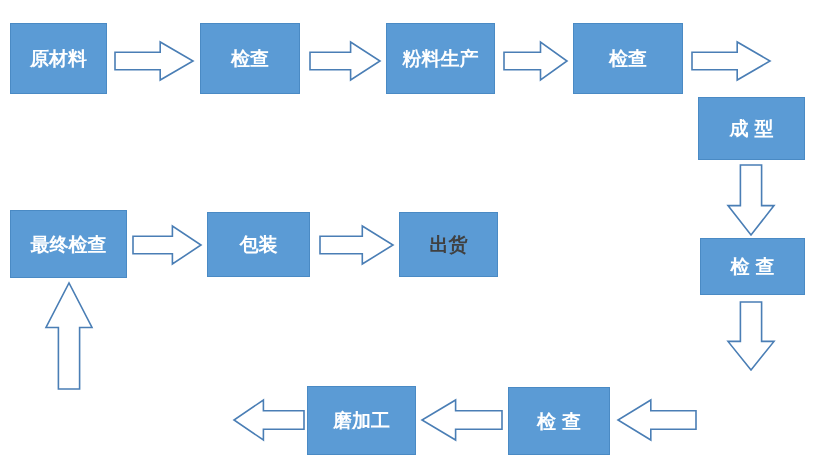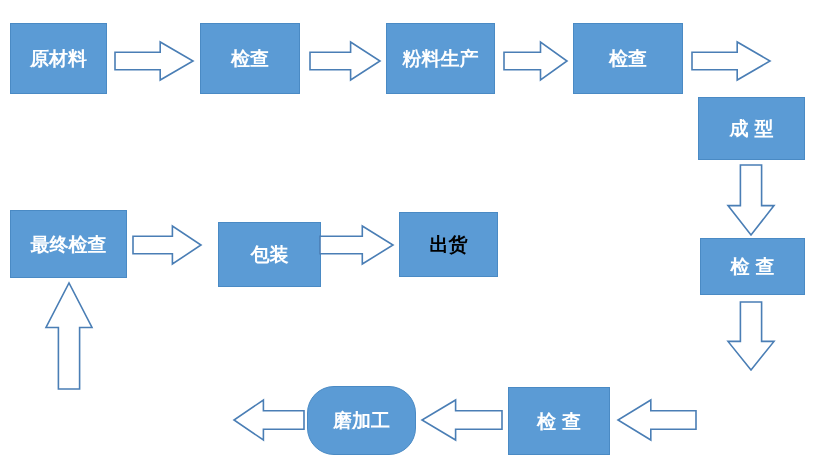--- a/index.html
+++ b/index.html
@@ -32,21 +32,21 @@
     line-height: 1;
     letter-spacing: 0px;
     text-align: center;
     user-select: none;
   }
   .node.wide-space {
     letter-spacing: 6px;
     text-indent: 6px;
   }
   .node.ship {
-    color: #000000;
+    color: #404040;
   }
   .arrow {
     position: absolute;
     overflow: visible;
   }
   .arrow svg {
     display: block;
     overflow: visible;
   }
   .arrow svg polygon {
@@ -74,27 +74,27 @@
     </div>
     <div class="node wide-space" style="left: 698px; top: 97px; width: 107px; height: 63px;">
       <span>成型</span>
     </div>
     <div class="node wide-space" style="left: 700px; top: 238px; width: 105px; height: 57px;">
       <span>检查</span>
     </div>
     <div class="node wide-space" style="left: 508px; top: 387px; width: 102px; height: 68px;">
       <span>检查</span>
     </div>
-    <div class="node" style="left: 307px; top: 386px; width: 109px; height: 69px; border-radius: 27px;">
+    <div class="node" style="left: 307px; top: 386px; width: 109px; height: 69px;">
       <span>磨加工</span>
     </div>
     <div class="node" style="left: 10px; top: 210px; width: 117px; height: 68px;">
       <span>最终检查</span>
     </div>
-    <div class="node" style="left: 218px; top: 212px; width: 103px; height: 65px; margin-top: 10px;">
+    <div class="node" style="left: 207px; top: 212px; width: 103px; height: 65px;">
       <span>包装</span>
     </div>
     <div class="node ship" style="left: 399px; top: 212px; width: 99px; height: 65px;">
       <span>出货</span>
     </div>
     <div class="arrow" style="left: 115px; top: 42px; width: 78px; height: 38px;">
       <svg width="78" height="38" viewBox="0 0 78 38">
         <polygon points="0.0,10.3 45.2,10.3 45.2,0.0 78.0,19.0 45.2,38.0 45.2,27.7 0.0,27.7"></polygon>
       </svg>
     </div>

